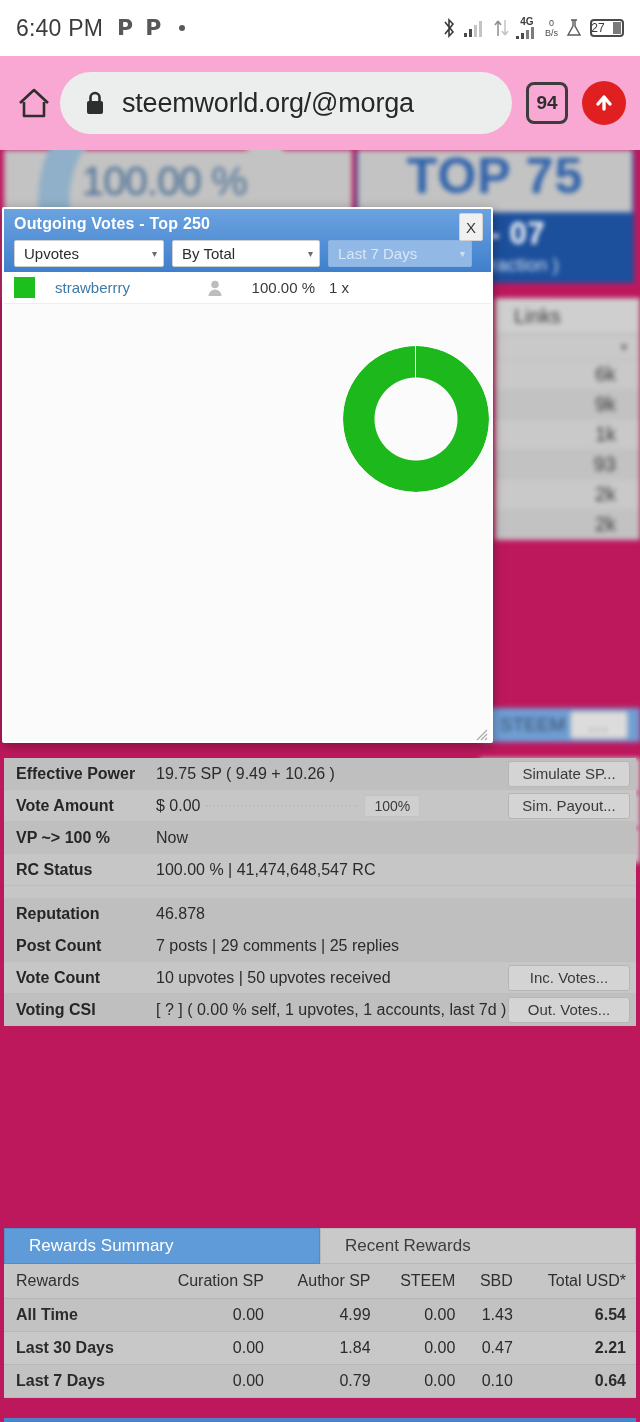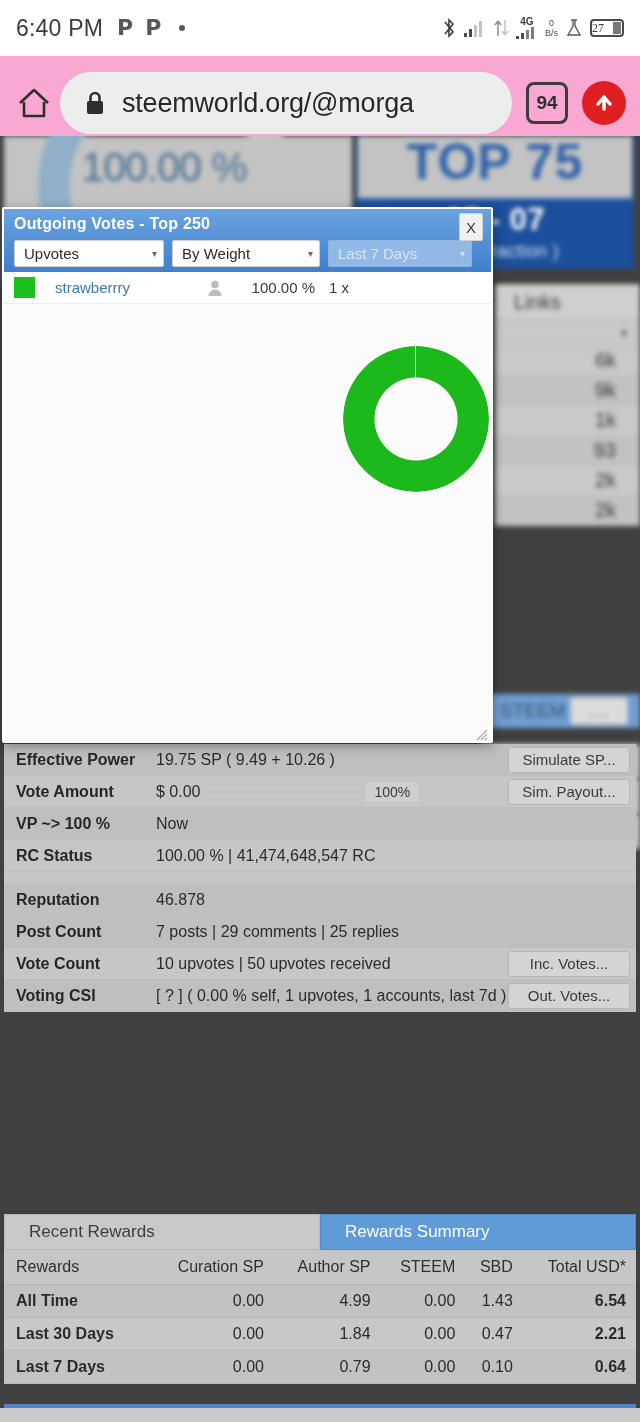--- a/index.html
+++ b/index.html
@@ -29,21 +29,21 @@
   .sb-bs { font-size: 9px; line-height: 10px; text-align: center; color: #4a4a4a; }
   .battery {
     width: 34px; height: 18px; border: 2px solid #4a4a4a; border-radius: 4px;
     position: relative; display: flex; align-items: center; justify-content: center;
     font-size: 12px; color: #3a3a3a;
   }
   .battery:after {
     content: ""; position: absolute; right: 1px; top: 1px; bottom: 1px; width: 8px;
     background: #7a7a7a;
   }
-  .battery span { position: relative; z-index: 1; margin-right: 18px; font-family: Liberation Serif, serif; }
+  .battery span { position: relative; z-index: 1; margin-right: 18px; }
 
   
   .browserbar {
     position: absolute; left: 0; top: 56px; width: 640px; height: 94px;
     background: #f9a8d4; display: flex; align-items: center; padding: 0 14px;
   }
   .home-icon { width: 40px; height: 40px; margin-right: 6px; }
   .urlbar {
     flex: 1; height: 62px; background: #eceded; border-radius: 32px;
     display: flex; align-items: center; padding: 0 24px; overflow: hidden;
@@ -60,22 +60,22 @@
     font-size: 19px; font-weight: bold; color: #2e2e2e; margin-right: 14px;
     flex: 0 0 auto;
   }
   .updot {
     width: 44px; height: 44px; border-radius: 50%; background: #e02020;
     display: flex; align-items: center; justify-content: center; flex: 0 0 auto;
   }
 
   
   .page {
-    position: absolute; left: 0; top: 136px; width: 640px; height: 1272px;
-    background: #404040; overflow: hidden;
+    position: absolute; left: 0; top: 150px; width: 640px; height: 1272px;
+    background: #be185d; overflow: hidden;
   }
   .blurlayer { filter: blur(2.6px); }
 
   .gauge-panel {
     position: absolute; left: 4px; top: 0px; width: 348px; height: 150px;
     background: #c3c3c3;
   }
   .gauge-ring {
     position: absolute; left: 34px; top: -78px; width: 256px; height: 256px;
     border-radius: 50%;
@@ -391,22 +391,22 @@
       </div>
       <div class="srow even">
         <div class="sk">Voting CSI</div>
         <div class="sv">[ ? ] ( 0.00 % self, 1 upvotes, 1 accounts, last 7d )</div>
         <div class="sbtn">Out. Votes...</div>
       </div>
     </div>
 
     <div class="rewards">
       <div class="rtabs">
+        <div class="rtab active">Rewards Summary</div>
         <div class="rtab">Recent Rewards</div>
-        <div class="rtab active">Rewards Summary</div>
       </div>
       <table class="rtable">
         <thead>
           <tr>
             <th>Rewards</th>
             <th>Curation SP</th>
             <th>Author SP</th>
             <th>STEEM</th>
             <th>SBD</th>
             <th>Total USD*</th>
@@ -454,21 +454,21 @@
   <div class="dialog">
     <div class="dlg-head">
       <div class="dlg-title">Outgoing Votes - Top 250</div>
       <div class="dlg-close">X</div>
       <div class="dlg-controls">
         <div class="sel w1">
           <span>Upvotes</span>
           <span class="cv">▾</span>
         </div>
         <div class="sel w2">
-          <span>By Weight</span>
+          <span>By Total</span>
           <span class="cv">▾</span>
         </div>
         <div class="sel disabled">
           <span>Last 7 Days</span>
           <span class="cv">▾</span>
         </div>
       </div>
     </div>
 
     <div class="dlg-body">

